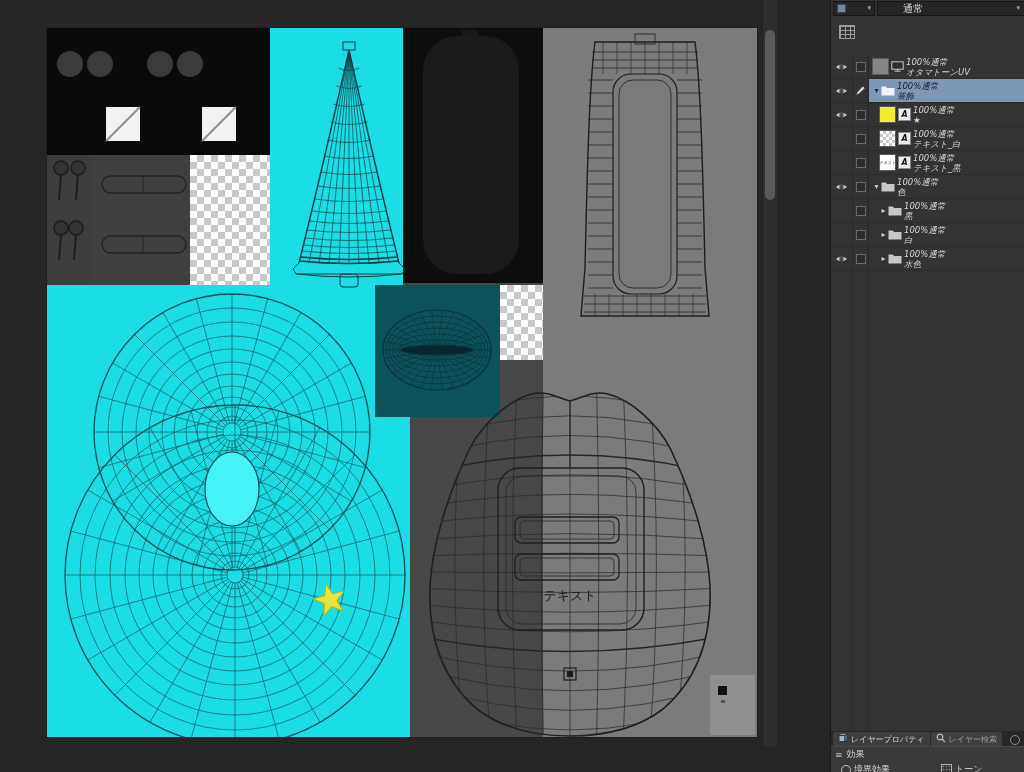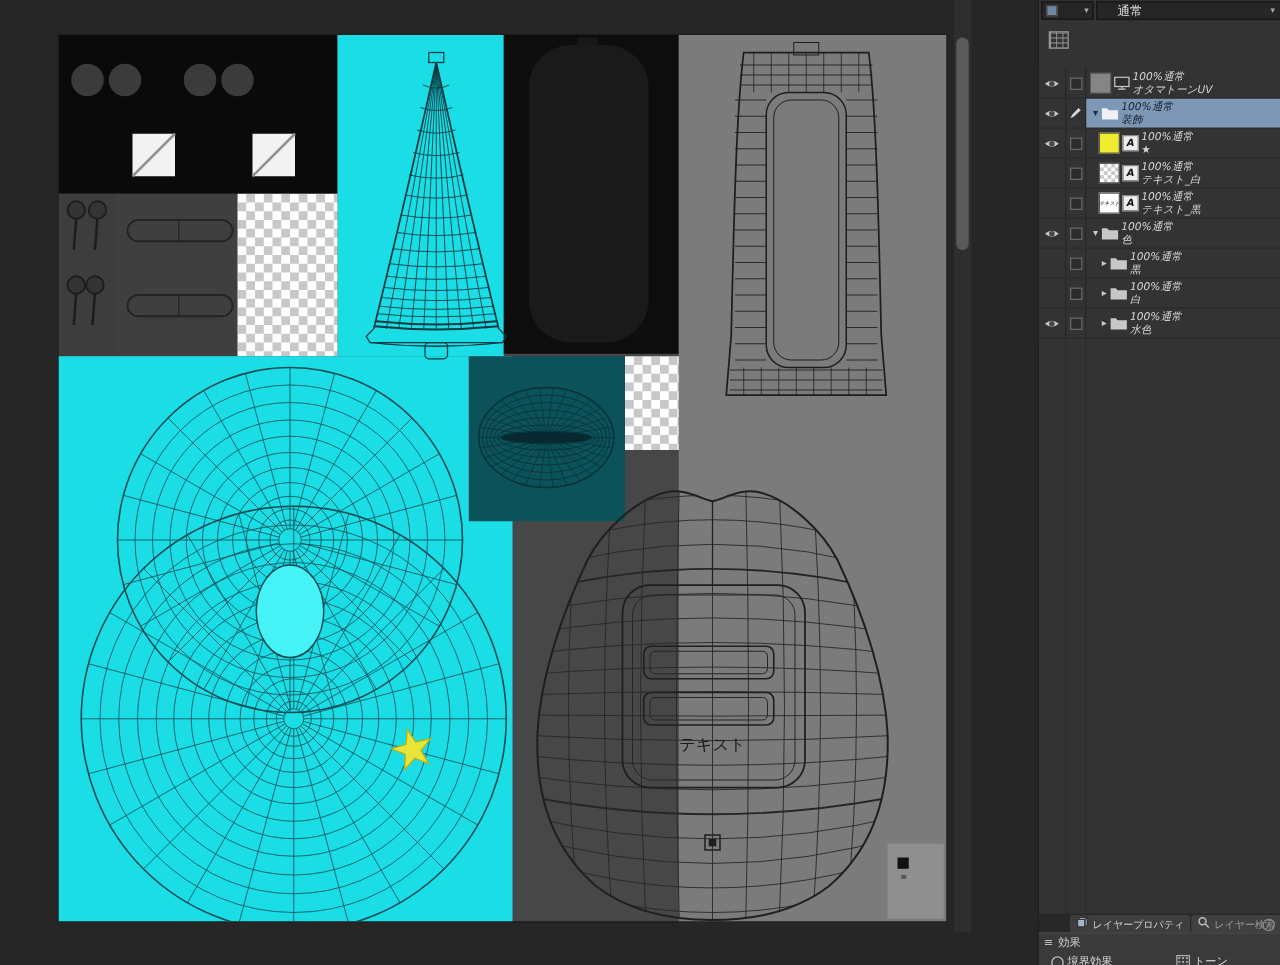--- a/index.html
+++ b/index.html
@@ -12,21 +12,21 @@
   #wire{position:absolute;left:0;top:0;width:710px;height:709px;pointer-events:none;}
   
   #vscroll{position:absolute;left:762px;top:0;width:14px;height:746px;background:#2e2e2e;border-left:1px solid #222;}
   #vscroll .handle{position:absolute;left:2px;top:30px;width:10px;height:170px;background:#5a5a5a;border-radius:5px;}
   
   #layers-panel{position:absolute;left:830px;top:0;width:194px;height:772px;background:#333333;border-left:1px solid #1a1a1a;}
   .combo-row{display:flex;gap:2px;padding:1px 0 0 2px;height:16px;}
   .mini-combo{width:34px;height:13px;background:#262626;border:1px solid #151515;display:flex;align-items:center;justify-content:space-between;padding:0 3px;}
   .mini-sq{width:7px;height:7px;background:#6f87a3;border:1px solid #444;}
   .arr{font-size:7px;color:#a8a8a8;line-height:1;}
-  .blend-combo{flex:1;height:13px;background:#262626;border:1px solid #151515;display:flex;align-items:center;color:#e0e0e0;font-size:10px;padding-left:16px;}
+  .blend-combo{flex:1;height:13px;background:#262626;border:1px solid #151515;display:flex;align-items:center;color:#e0e0e0;font-size:10px;padding-left:25px;}
   .blend-combo .arr{margin-left:auto;margin-right:4px;}
   .icon-row{height:38px;position:relative;}
   .grid-icon{position:absolute;left:8px;top:8px;width:14px;height:12px;border:1px solid #9a9a9a;
     background-image:linear-gradient(#9a9a9a 1px,transparent 1px),linear-gradient(90deg,#9a9a9a 1px,transparent 1px);
     background-size:5px 4px;}
   .col-sep{position:absolute;top:54px;bottom:41px;width:1px;background:#2b2b2b;}
   .col-sep.s1{left:21px;} .col-sep.s2{left:37px;}
   #layer-list{position:relative;font-style:italic;}
   .layer-row{display:flex;height:23px;border-bottom:1px solid #2b2b2b;background:#333333;position:relative;}
   .eye-cell{width:21px;border-right:1px solid #272727;display:flex;align-items:center;justify-content:center;flex:none;}
@@ -42,21 +42,21 @@
   .thumb.checker{background:repeating-conic-gradient(#c8c8c8 0% 25%,#ffffff 0% 50%);background-size:6px 6px;}
   .thumb.checkergray{background:linear-gradient(#858585,#858585) 50% 50%/70% 70% no-repeat,
     repeating-conic-gradient(#c8c8c8 0% 25%,#ffffff 0% 50%);background-size:100% 100%,6px 6px;}
   .thumb.yellow{background:#f0ec2f;}
   .thumb.textthumb{background:#ffffff;color:#111;font-size:4px;display:flex;align-items:center;justify-content:center;overflow:hidden;white-space:nowrap;}
   .a-badge{width:11px;height:11px;background:#ededed;color:#141414;font-size:8px;font-weight:700;display:flex;align-items:center;justify-content:center;margin-right:2px;flex:none;border:1px solid #8a8a8a;box-sizing:content-box;}
   .ltext{display:flex;flex-direction:column;justify-content:center;line-height:10px;min-width:0;}
   .l1,.l2{font-size:8.5px;color:#d6d6d6;white-space:nowrap;}
   .content.sel .l1,.content.sel .l2{color:#141e2b;}
   
-  .tab-bar{position:absolute;left:0;right:0;top:731px;height:15px;background:#272727;display:flex;align-items:flex-end;gap:1px;padding-left:2px;justify-content:flex-end;}
+  .tab-bar{position:absolute;left:0;right:0;top:731px;height:15px;background:#272727;display:flex;align-items:flex-end;gap:1px;padding-left:2px;}
   .tab{height:14px;display:flex;align-items:center;gap:3px;padding:0 5px;font-size:8px;color:#d2d2d2;background:#3e3e3e;border-radius:2px 2px 0 0;white-space:nowrap;}
   .tab.inactive{background:#404040;color:#9c9c9c;}
   .tab-extra{position:absolute;right:5px;top:4px;width:8px;height:8px;border:1px solid #8a8a8a;border-radius:50%;}
   .props{position:absolute;left:0;right:0;top:746px;bottom:0;background:#3a3a3a;border-top:1px solid #4a4a4a;overflow:hidden;}
   .prop-head{display:flex;align-items:center;gap:4px;padding:1px 0 0 4px;font-size:9px;color:#cfcfcf;}
   .menu-glyph{font-size:9px;color:#bdbdbd;}
   .prop-row{display:flex;align-items:center;gap:3px;padding:2px 0 0 10px;font-size:9px;color:#d8d8d8;}
   .radio-ic{width:8px;height:8px;border:1px solid #c5c5c5;border-radius:50%;flex:none;}
   .tone-ic{width:9px;height:9px;border:1px solid #b0b0b0;flex:none;
     background:radial-gradient(#b0b0b0 34%,transparent 35%);background-size:3px 3px;}

